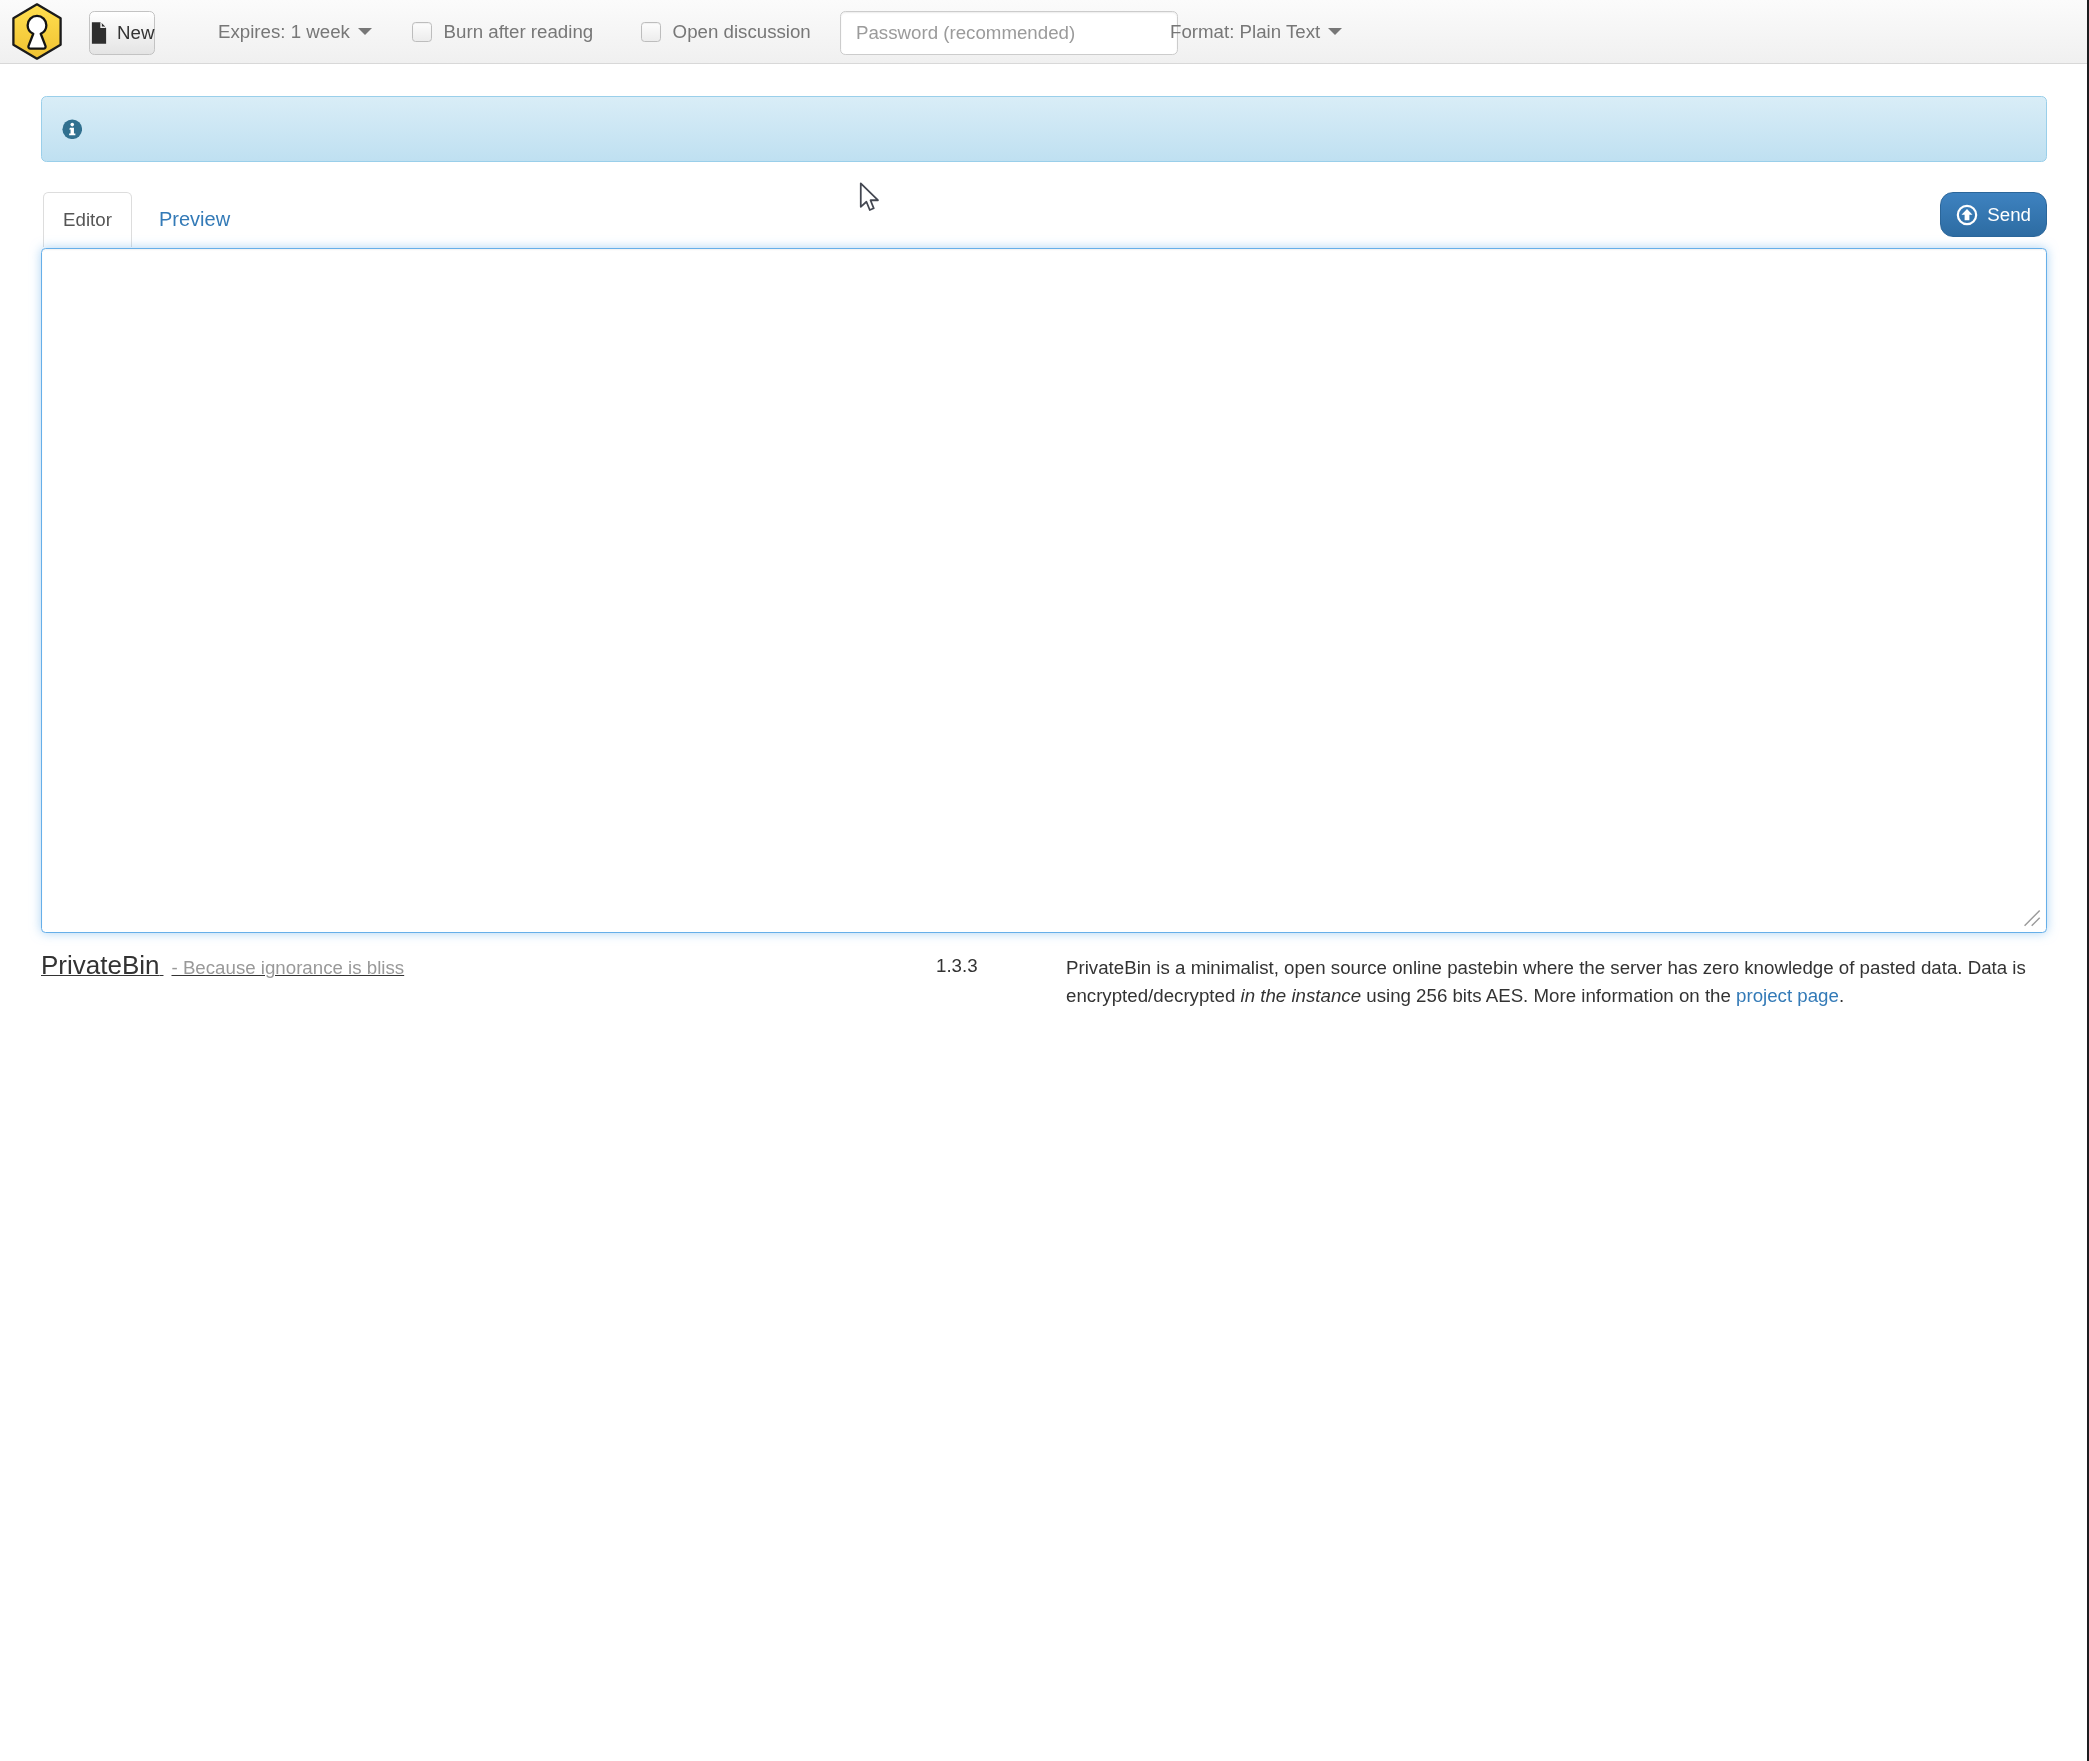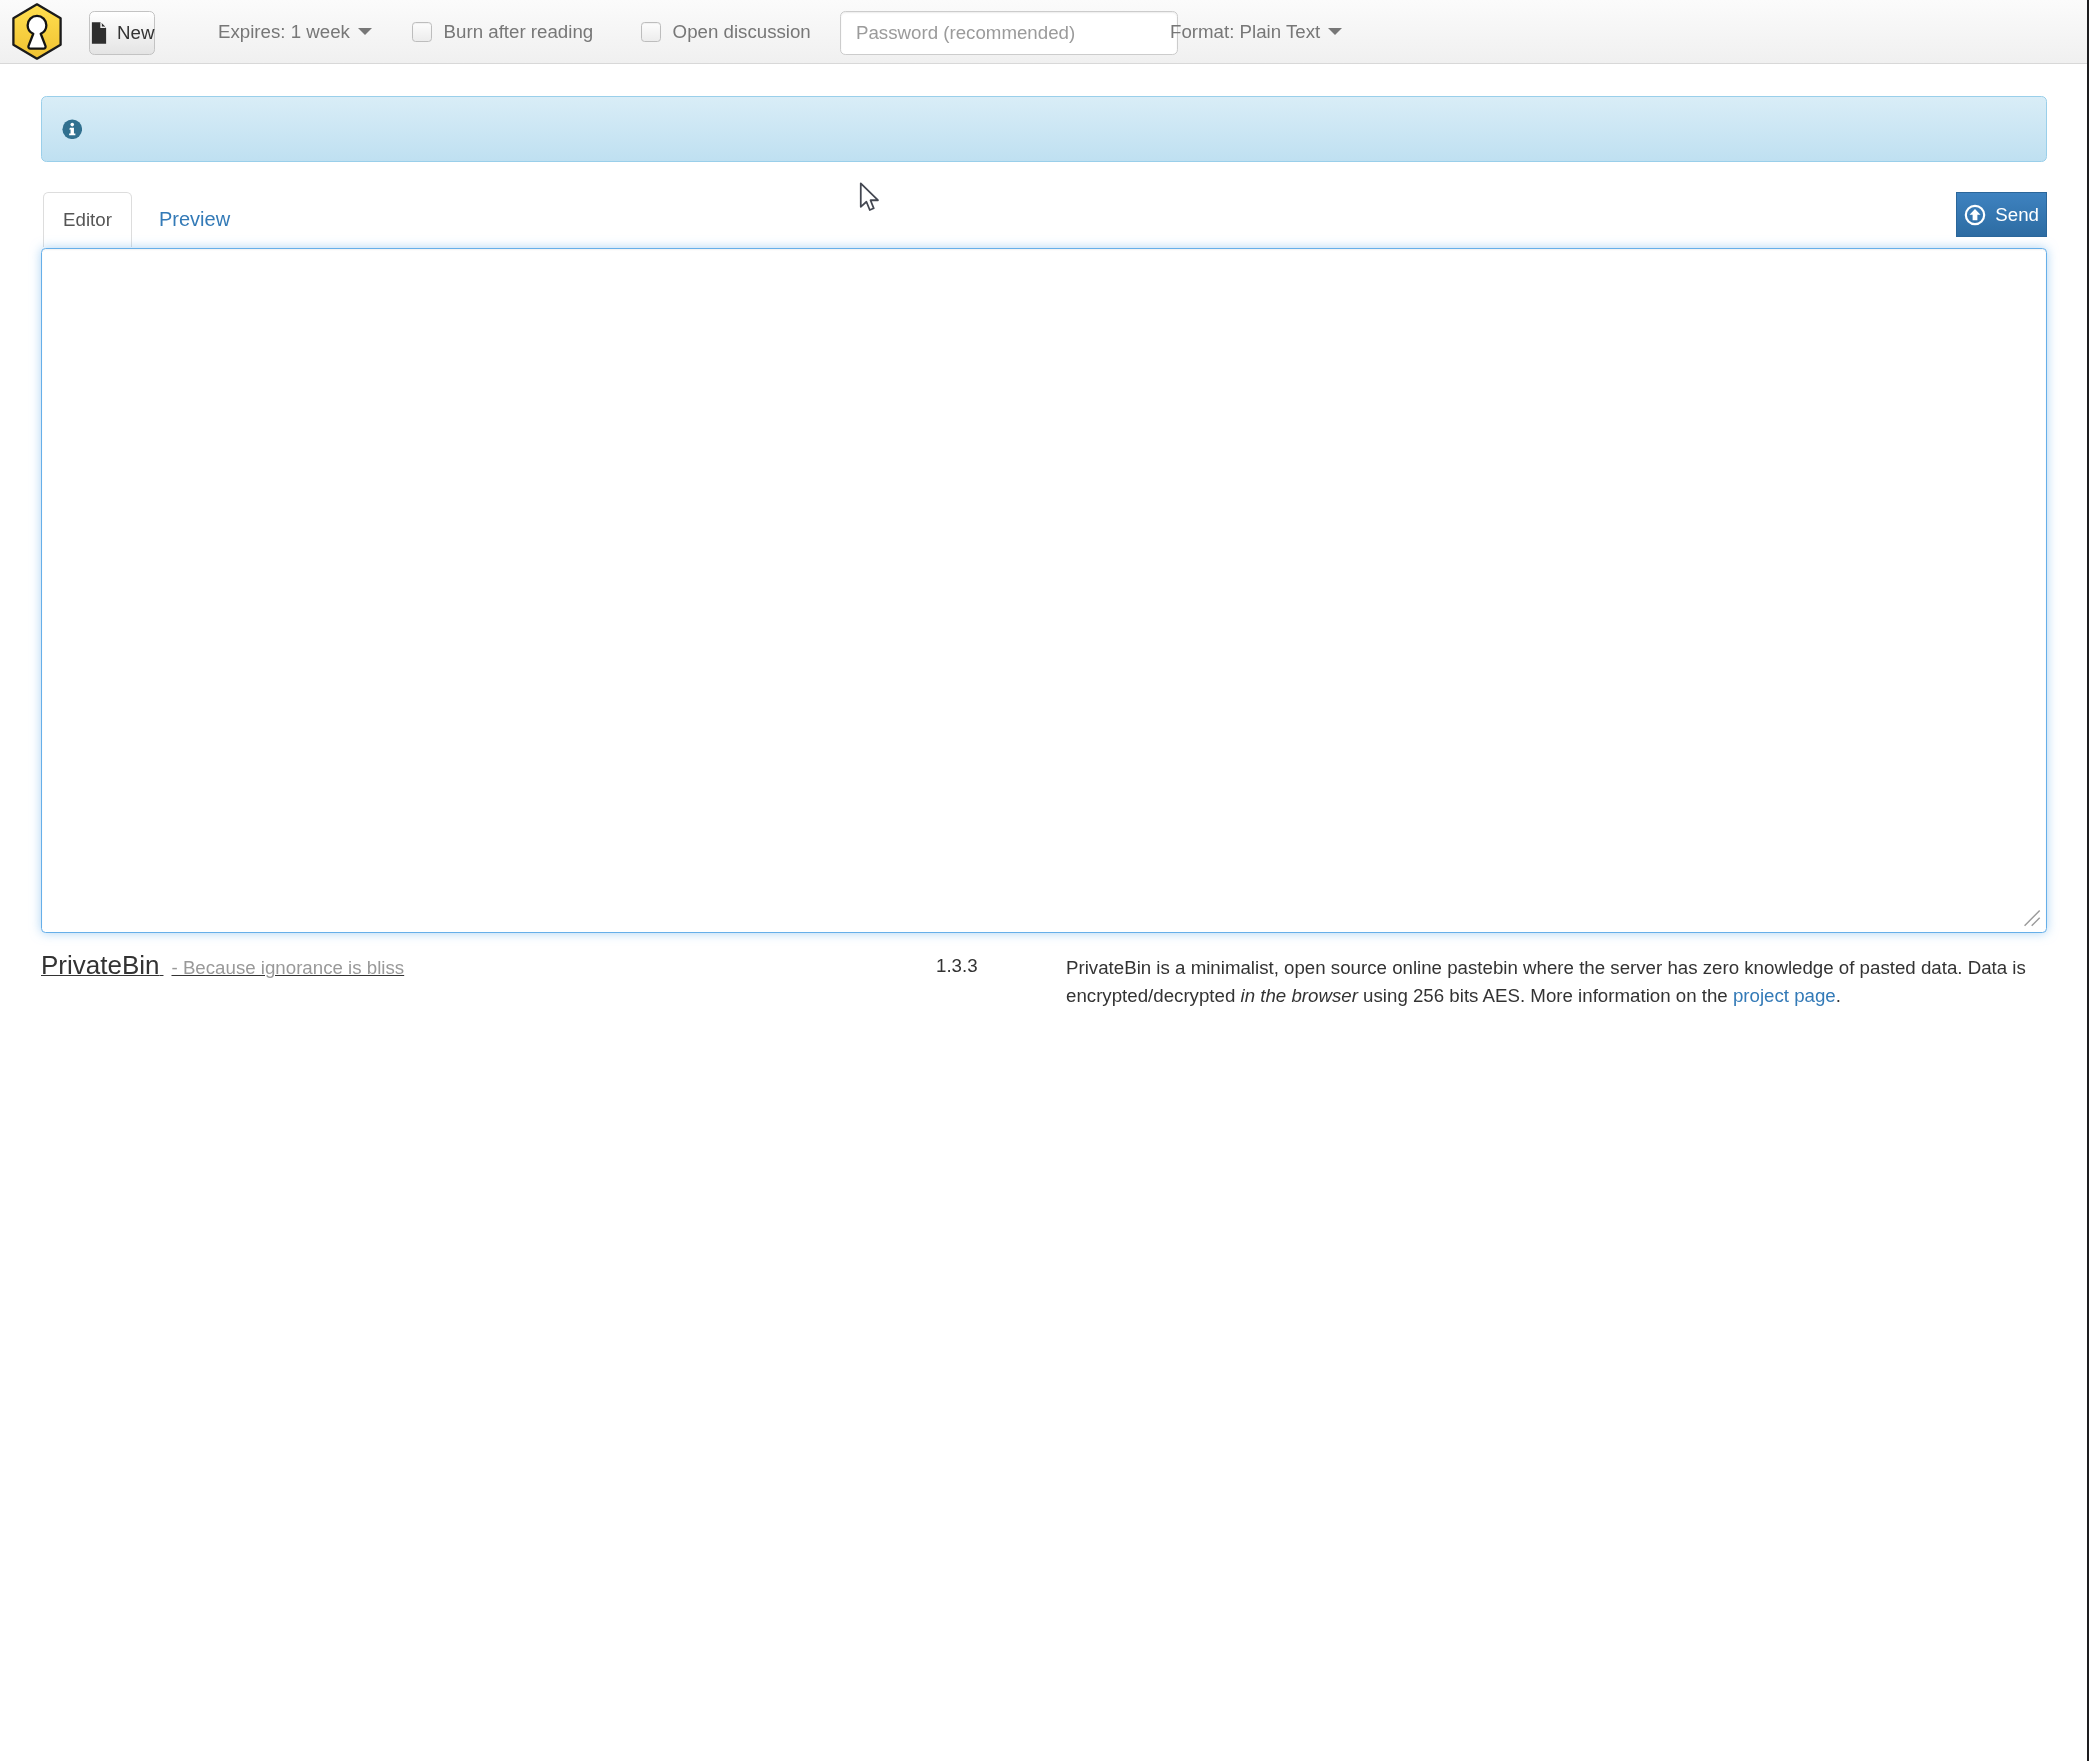--- a/index.html
+++ b/index.html
@@ -74,24 +74,24 @@
     display:flex;align-items:center;justify-content:center;
     font-size:18.7px;color:#555;cursor:pointer;
   }
   .tab-preview{
     position:absolute;left:159px;top:192px;height:55px;
     display:flex;align-items:center;
     font-size:20px;color:#337ab7;cursor:pointer;
   }
   .btn-send{
     position:absolute;right:43px;top:192px;height:45px;
-    display:flex;align-items:center;gap:9px;padding:0 7px;
+    display:flex;align-items:center;gap:9px;padding:0 15px;
     box-sizing:border-box;
     background:linear-gradient(#3e82c0,#2d6ca2);
-    border:1.8px solid #2b669a;border-radius:0;
+    border:1.8px solid #2b669a;border-radius:13px;
     color:#fff;font-size:18.7px;font-family:inherit;cursor:pointer;
   }
   
   .paste-textarea{
     position:absolute;left:41px;top:248px;width:2006px;height:685px;
     box-sizing:border-box;padding:10.7px 13.4px;
     border:1.8px solid #66afe9;border-radius:4.5px;
     box-shadow:inset 0 0.9px 1.8px rgba(0,0,0,.06), 0 0 10.7px rgba(102,175,233,.55);
     resize:none;outline:none;
     font-size:18.7px;font-family:"Liberation Sans", sans-serif;
@@ -191,21 +191,21 @@
     <line x1="4" y1="21" x2="21" y2="4" stroke="#9a9a9a" stroke-width="1.6"></line>
     <line x1="12" y1="21" x2="21" y2="12" stroke="#9a9a9a" stroke-width="1.6"></line>
   </svg>
 
   <div class="footer-brand">
     <span class="brand-name">PrivateBin</span>
     <span class="brand-tagline">- Because ignorance is bliss</span>
   </div>
   <div class="footer-version">1.3.3</div>
   <div class="footer-desc">
-    <span>PrivateBin is a minimalist, open source online pastebin where the server has zero knowledge of pasted data. Data is encrypted/decrypted </span><span class="it">in the browser</span><span> using 256 bits AES. More information on the </span><a>project page</a><span>.</span>
+    <span>PrivateBin is a minimalist, open source online pastebin where the server has zero knowledge of pasted data. Data is encrypted/decrypted </span><span class="it">in the instance</span><span> using 256 bits AES. More information on the </span><a>project page</a><span>.</span>
   </div>
 
   <svg class="cursor" width="23" height="31" viewBox="0 0 26 35">
     <path d="M2,1.5 L2,28 L8.4,22.3 L12.2,31.6 L16.7,29.7 L13,20.6 L21.4,20.6 Z" fill="#ffffff" stroke="#434751" stroke-width="2" stroke-linejoin="round"></path>
   </svg>
 
   <div class="window-edge"></div>
 
 </div>
 

